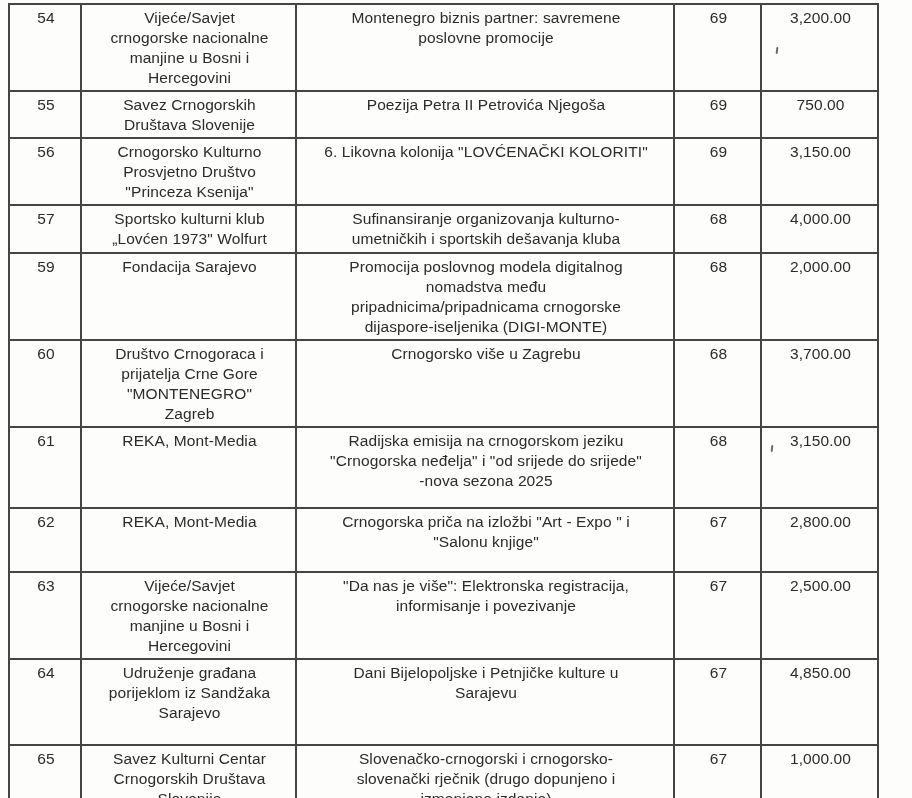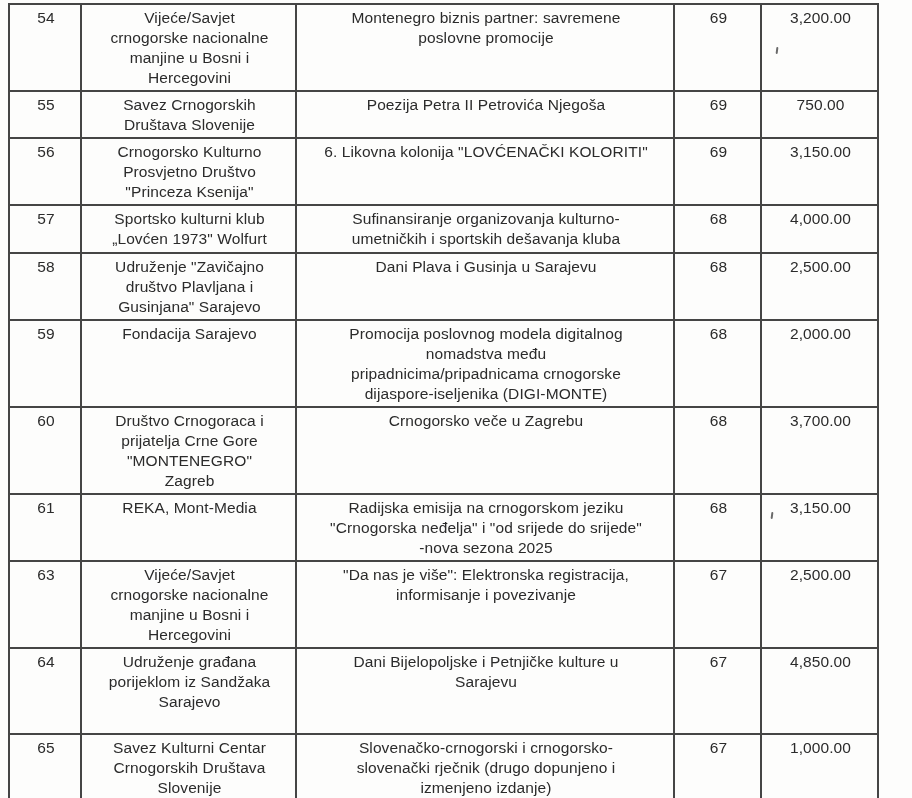--- a/index.html
+++ b/index.html
@@ -99,56 +99,55 @@
         <tr>
           <td>57</td>
           <td>Sportsko kulturni klub
 „Lovćen 1973" Wolfurt</td>
           <td>Sufinansiranje organizovanja kulturno-
 umetničkih i sportskih dešavanja kluba</td>
           <td>68</td>
           <td>4,000.00</td>
         </tr>
         <tr>
-          <td>58</td>
-          <td>Udruženje "Zavičajno
-društvo Plavljana i
-Gusinjana" Sarajevo</td>
-          <td>Dani Plava i Gusinja u Sarajevu</td>
-          <td>68</td>
-          <td>2,500.00</td>
-        </tr>
-        <tr>
           <td>59</td>
           <td>Fondacija Sarajevo</td>
           <td>Promocija poslovnog modela digitalnog
 nomadstva među
 pripadnicima/pripadnicama crnogorske
 dijaspore-iseljenika (DIGI-MONTE)</td>
           <td>68</td>
           <td>2,000.00</td>
         </tr>
         <tr>
           <td>60</td>
           <td>Društvo Crnogoraca i
 prijatelja Crne Gore
 "MONTENEGRO"
 Zagreb</td>
-          <td>Crnogorsko veče u Zagrebu</td>
+          <td>Crnogorsko više u Zagrebu</td>
           <td>68</td>
           <td>3,700.00</td>
         </tr>
         <tr>
           <td>61</td>
           <td>REKA, Mont-Media</td>
           <td>Radijska emisija na crnogorskom jeziku
 "Crnogorska neđelja" i "od srijede do srijede"
 -nova sezona 2025</td>
           <td>68</td>
           <td>3,150.00<span class="tick tick-high"></span></td>
+        </tr>
+        <tr>
+          <td>62</td>
+          <td>REKA, Mont-Media</td>
+          <td>Crnogorska priča na izložbi "Art - Expo " i
+"Salonu knjige"</td>
+          <td>67</td>
+          <td>2,800.00</td>
         </tr>
         <tr>
           <td>63</td>
           <td>Vijeće/Savjet
 crnogorske nacionalne
 manjine u Bosni i
 Hercegovini</td>
           <td>"Da nas je više": Elektronska registracija,
 informisanje i povezivanje</td>
           <td>67</td>

